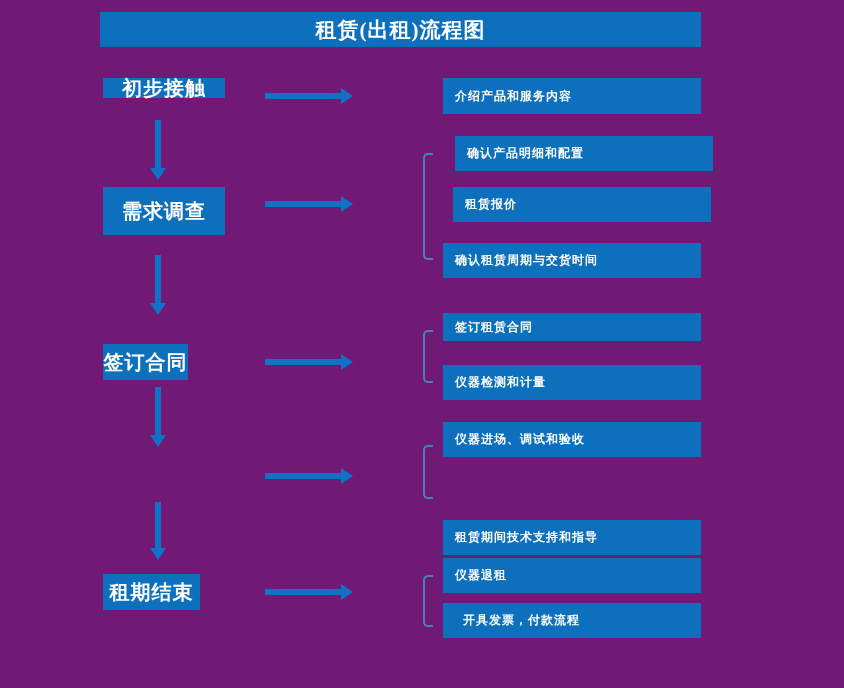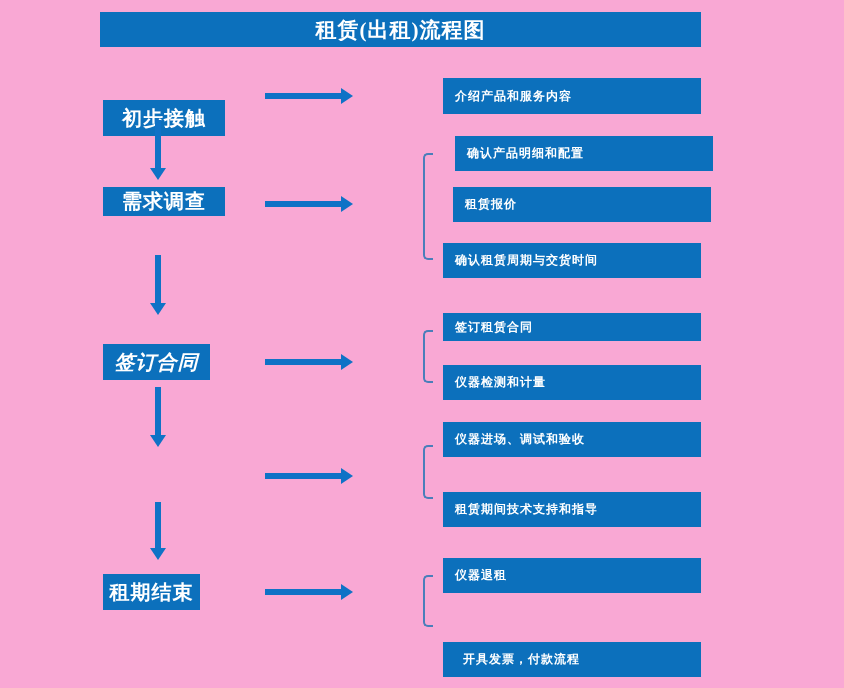--- a/index.html
+++ b/index.html
@@ -5,21 +5,21 @@
   html, body {
     margin: 0;
     padding: 0;
     background: #ffffff;
     font-family: "Liberation Serif", serif;
   }
   .canvas {
     position: relative;
     width: 844px;
     height: 688px;
-    background: #f9a8d4;
+    background: #701a75;
     overflow: hidden;
   }
   .title-bar {
     position: absolute;
     left: 100px; top: 12px;
     width: 601px; height: 35px;
     background: #0C70BC;
     color: #ffffff;
     font-weight: bold;
     font-size: 21px;
@@ -101,23 +101,23 @@
 </style>
 </head>
 <body>
 
 <div class="canvas">
 
   <div class="title-bar">
     <span>租赁(出租)流程图</span>
   </div>
 
-  <div class="lbox" style="left:103px; top:78px; width:122px; height:36px;margin-top:22px;">初步接触</div>
-  <div class="lbox" style="left:103px; top:187px; width:122px; height:29px;">需求调查</div>
-  <div class="lbox" style="left:103px; top:344px; width:107px; height:36px;font-style:italic;">签订合同</div>
+  <div class="lbox" style="left:103px; top:78px; width:122px; height:20px;">初步接触</div>
+  <div class="lbox" style="left:103px; top:187px; width:122px; height:48px;">需求调查</div>
+  <div class="lbox" style="left:103px; top:344px; width:85px; height:36px;">签订合同</div>
   <div class="lbox" style="left:103px; top:574px; width:97px; height:36px;">租期结束</div>
 
   <div class="varrow" style="top:120px; height:48px;"></div>
   <div class="varrow" style="top:255px; height:48px;"></div>
   <div class="varrow" style="top:387px; height:48px;"></div>
   <div class="varrow" style="top:502px; height:46px;"></div>
 
   <div class="harrow" style="top:93px;"></div>
   <div class="harrow" style="top:201px;"></div>
   <div class="harrow" style="top:359px;"></div>
@@ -132,18 +132,18 @@
   <div class="rbox" style="top:78px; height:36px;">介绍产品和服务内容</div>
 
   <div class="rbox" style="top:136px;margin-left:12px;">确认产品明细和配置</div>
   <div class="rbox" style="top:187px;margin-left:10px;">租赁报价</div>
   <div class="rbox" style="top:243px;">确认租赁周期与交货时间</div>
 
   <div class="rbox" style="top:313px; height:28px;text-align:center;">签订租赁合同</div>
   <div class="rbox" style="top:365px;">仪器检测和计量</div>
 
   <div class="rbox" style="top:422px;">仪器进场、调试和验收</div>
-  <div class="rbox" style="top:492px;">租赁期间技术支持和指导</div>
+  <div class="rbox" style="top:520px;">租赁期间技术支持和指导</div>
 
   <div class="rbox" style="top:558px;">仪器退租</div>
-  <div class="rbox" style="top:642px;padding-left:20px;">开具发票，付款流程</div>
+  <div class="rbox" style="top:603px;padding-left:20px;">开具发票，付款流程</div>
 
 </div>
 
 </body></html>

